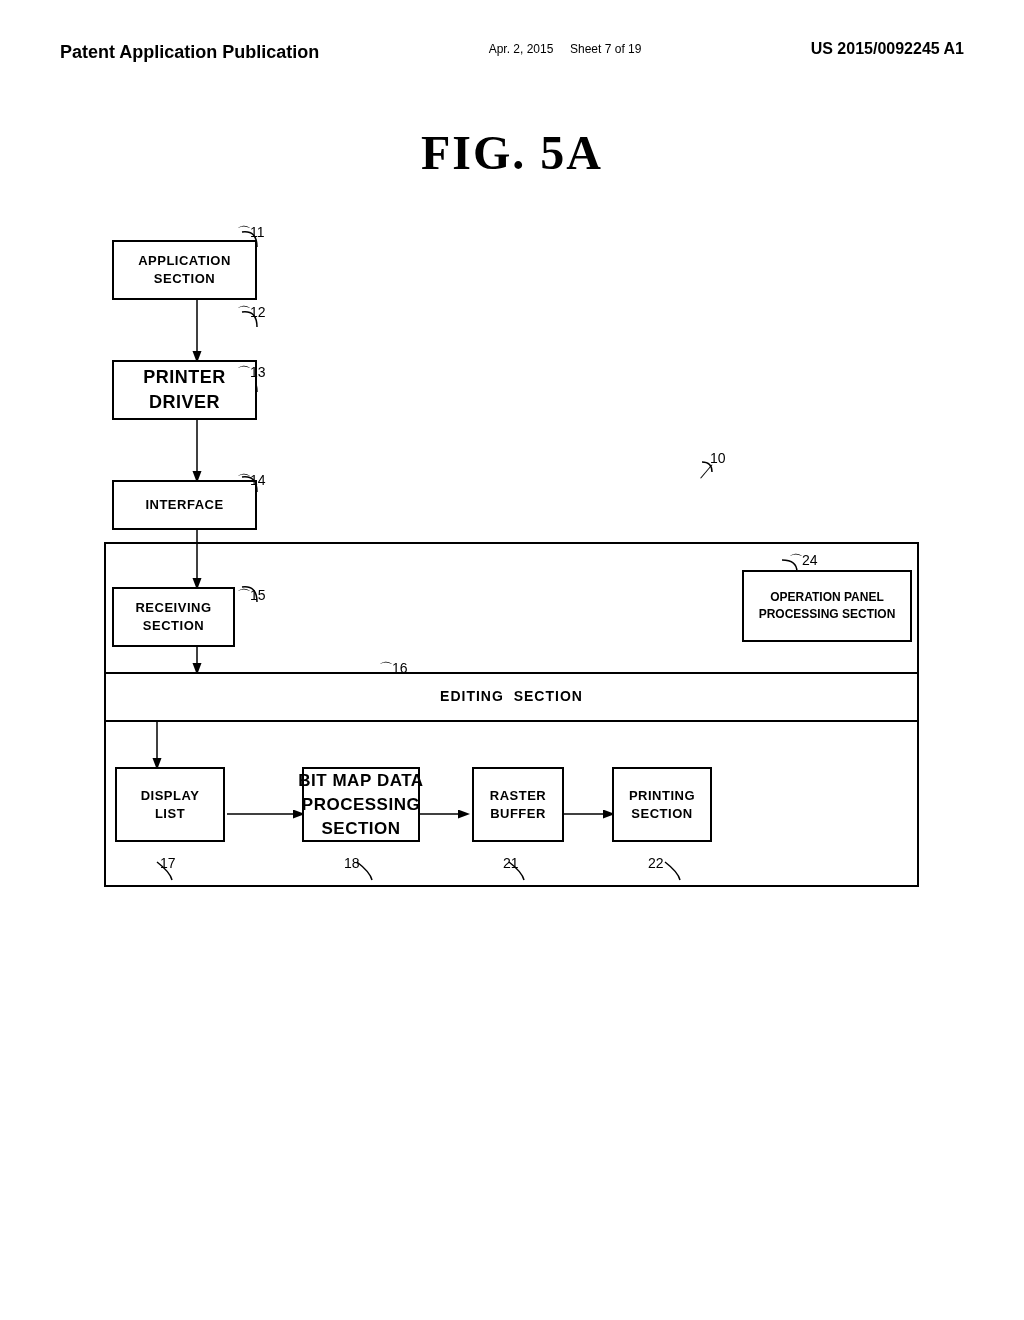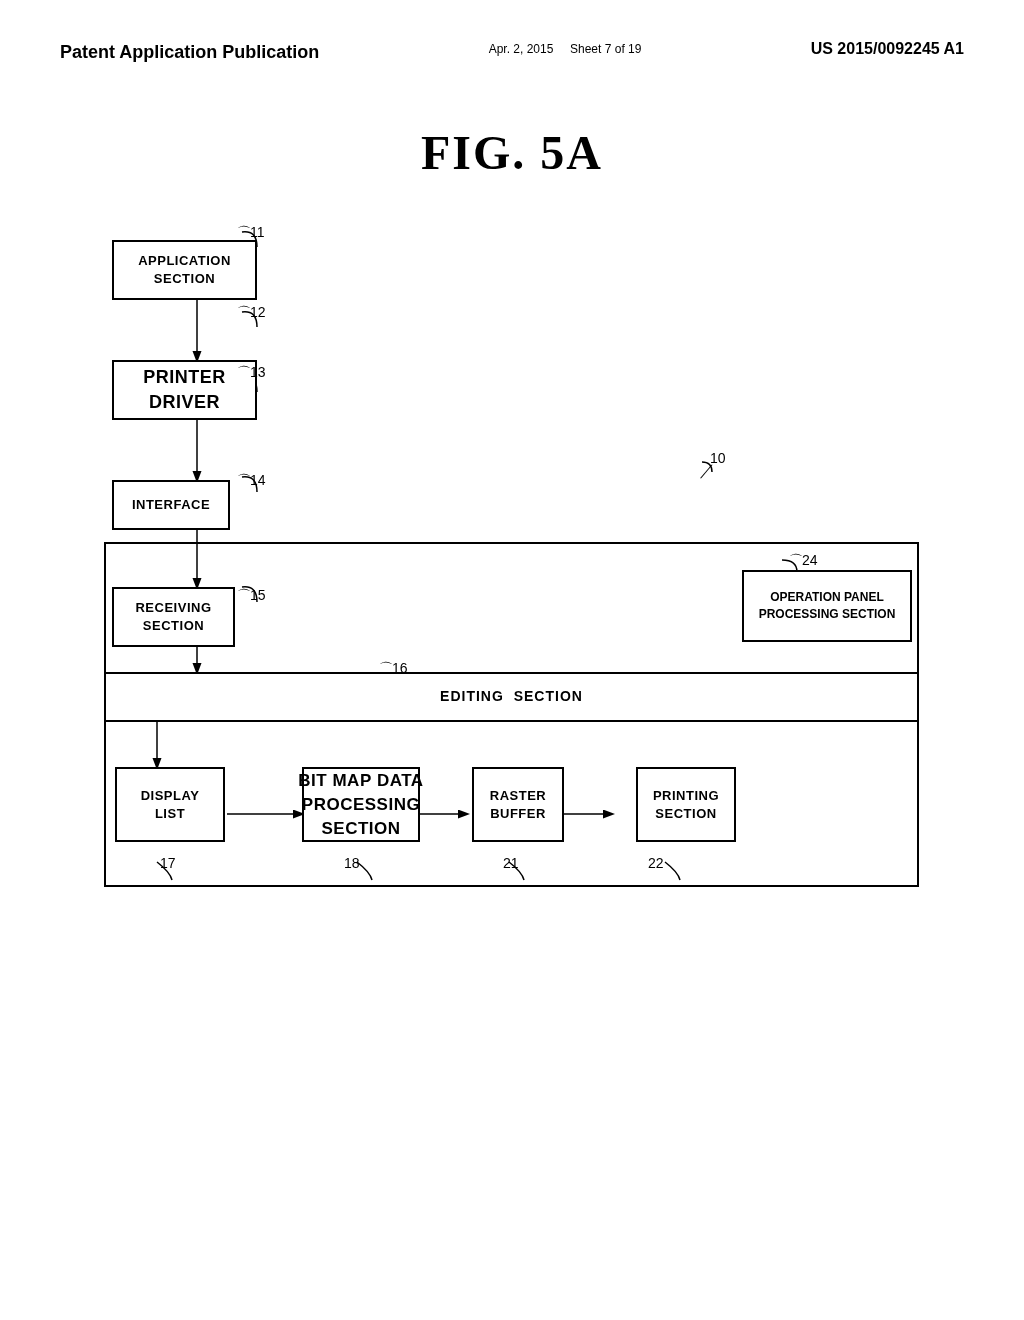--- a/index.html
+++ b/index.html
@@ -174,21 +174,21 @@
   <span class="ref-label" style="left:168px; top:92px;">12</span>
   <span style="position:absolute;left:155px;top:92px;font-size:14px;">⌒</span>
 
   <div class="box" style="left: 30px; top: 148px; width: 145px; height: 60px; font-size:18px;">
     PRINTER<br>DRIVER
   </div>
 
   <span class="ref-label" style="left:168px; top:152px;">13</span>
   <span style="position:absolute;left:155px;top:152px;font-size:14px;">⌒</span>
 
-  <div class="box" style="left: 30px; top: 268px; width: 118px; height: 50px; font-size:13px;text-align:right;">
+  <div class="box" style="left: 30px; top: 268px; width: 145px; height: 50px; font-size:13px;text-align:right;">
     INTERFACE
   </div>
 
   <span class="ref-label" style="left:168px; top:260px;">14</span>
   <span style="position:absolute;left:155px;top:260px;font-size:14px;">⌒</span>
 
   <div class="box" style="left: 30px; top: 375px; width: 123px; height: 60px; font-size:13px;">
     RECEIVING<br>SECTION
   </div>
 
@@ -207,21 +207,21 @@
   </div>
 
   <div class="box" style="left: 220px; top: 555px; width: 118px; height: 75px; font-size:17px;">
     BIT&nbsp;MAP&nbsp;DATA<br>PROCESSING<br>SECTION
   </div>
 
   <div class="box" style="left: 390px; top: 555px; width: 92px; height: 75px; font-size:13px;">
     RASTER<br>BUFFER
   </div>
 
-  <div class="box" style="left: 530px; top: 555px; width: 100px; height: 75px; font-size:13px;margin-left:24px;">
+  <div class="box" style="left: 530px; top: 555px; width: 100px; height: 75px; font-size:13px;">
     PRINTING<br>SECTION
   </div>
 
   <div class="box" style="left: 660px; top: 358px; width: 170px; height: 72px; font-size:12px; letter-spacing:0px;">
     OPERATION&nbsp;PANEL<br>PROCESSING&nbsp;SECTION
   </div>
 
   <span class="ref-label" style="left:720px; top:340px;">24</span>
   <span style="position:absolute;left:707px;top:340px;font-size:14px;">⌒</span>
 

